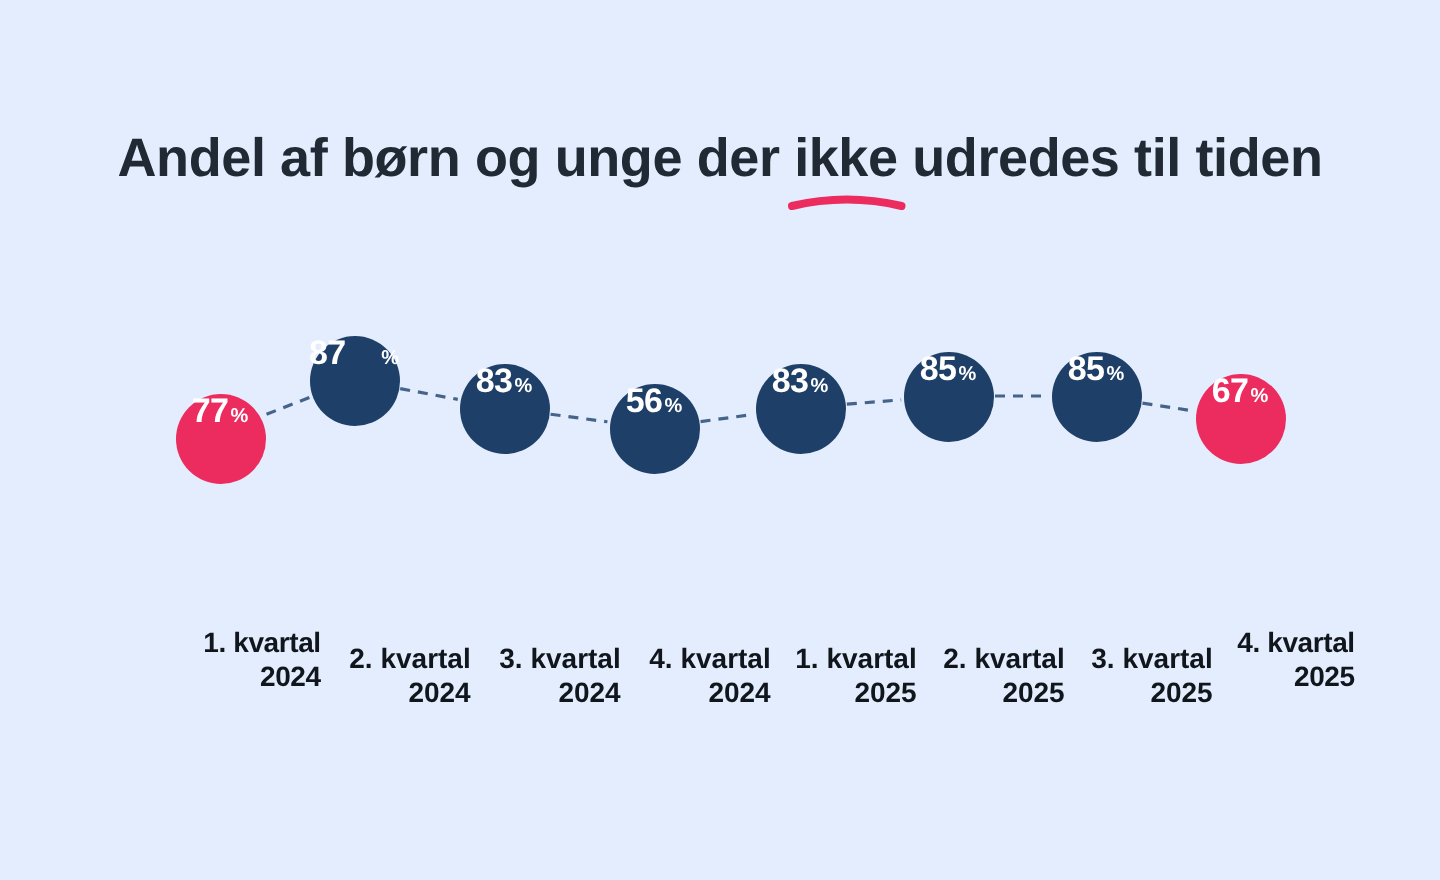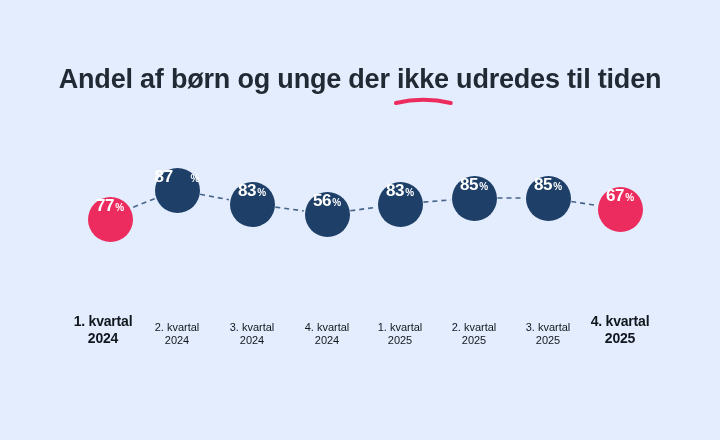--- a/index.html
+++ b/index.html
@@ -94,32 +94,33 @@
     font-weight: bold;
     font-size: 10px;
     color: #ffffff;
     line-height: 1;
     margin-left: 1px;
   }
 
   
   .axis-label {
     position: absolute;
-    text-align: center;
+    text-align: right;
     font-family: "Liberation Sans", sans-serif;
     color: #11161d;
     line-height: 1.22;
     white-space: nowrap;
     transform: translateX(-50%);
+    margin-left: 28px;
   }
   .axis-label .l1,
   .axis-label .l2 { display: block; }
   .axis-label.normal {
-    font-size: 11px;
-    font-weight: normal;
+    font-size: 14px;
+    font-weight: bold;
     top: 321px;
   }
   .axis-label.emph {
     font-size: 14px;
     font-weight: bold;
     top: 313px;
     letter-spacing: -0.2px;
   }
 </style>
 </head>

